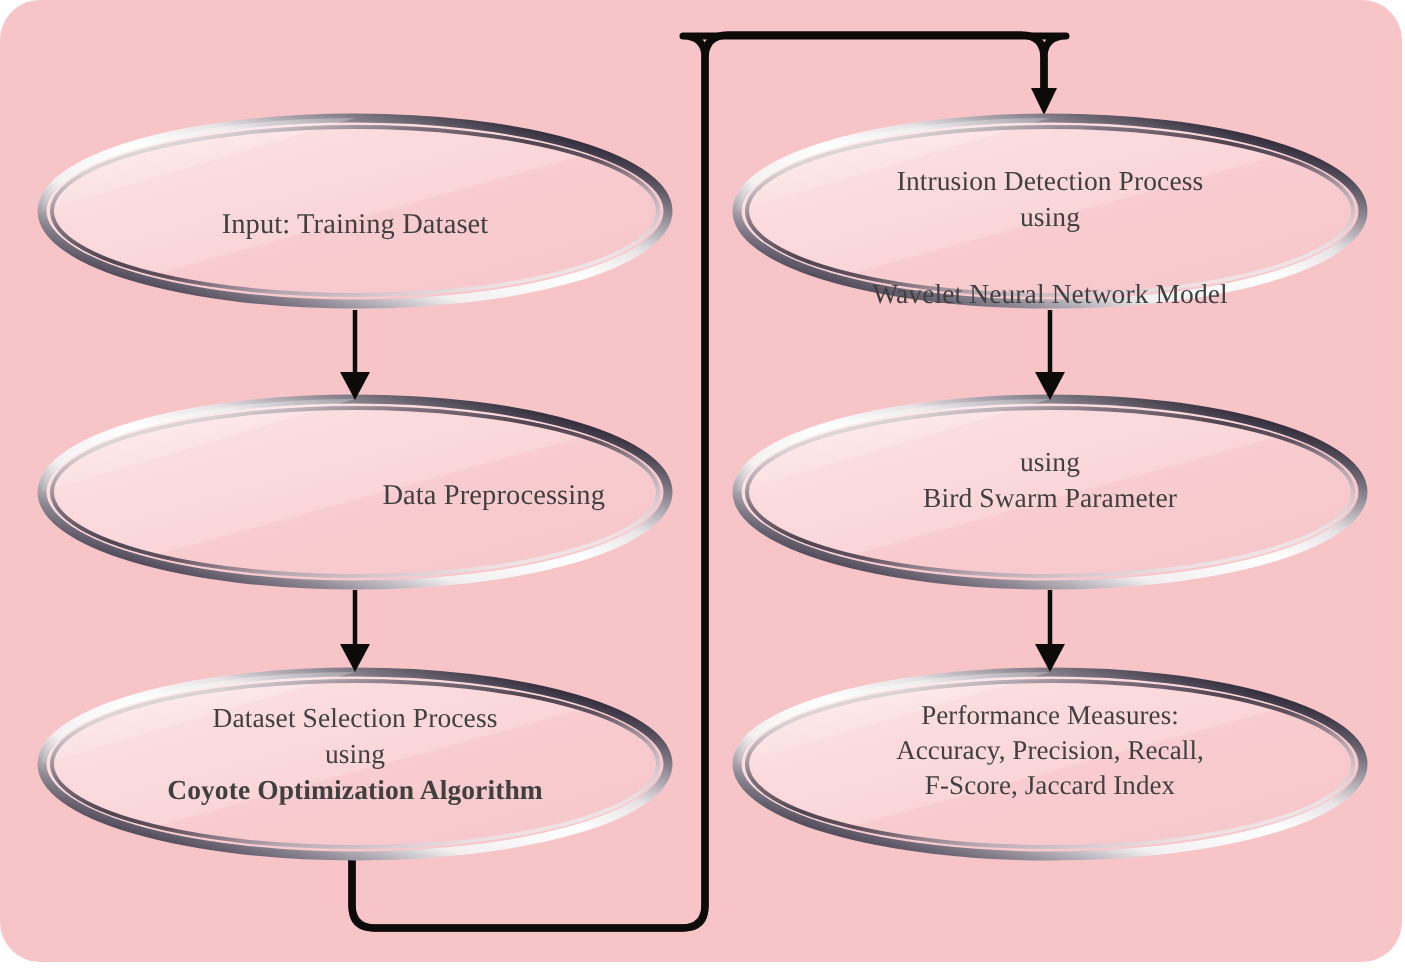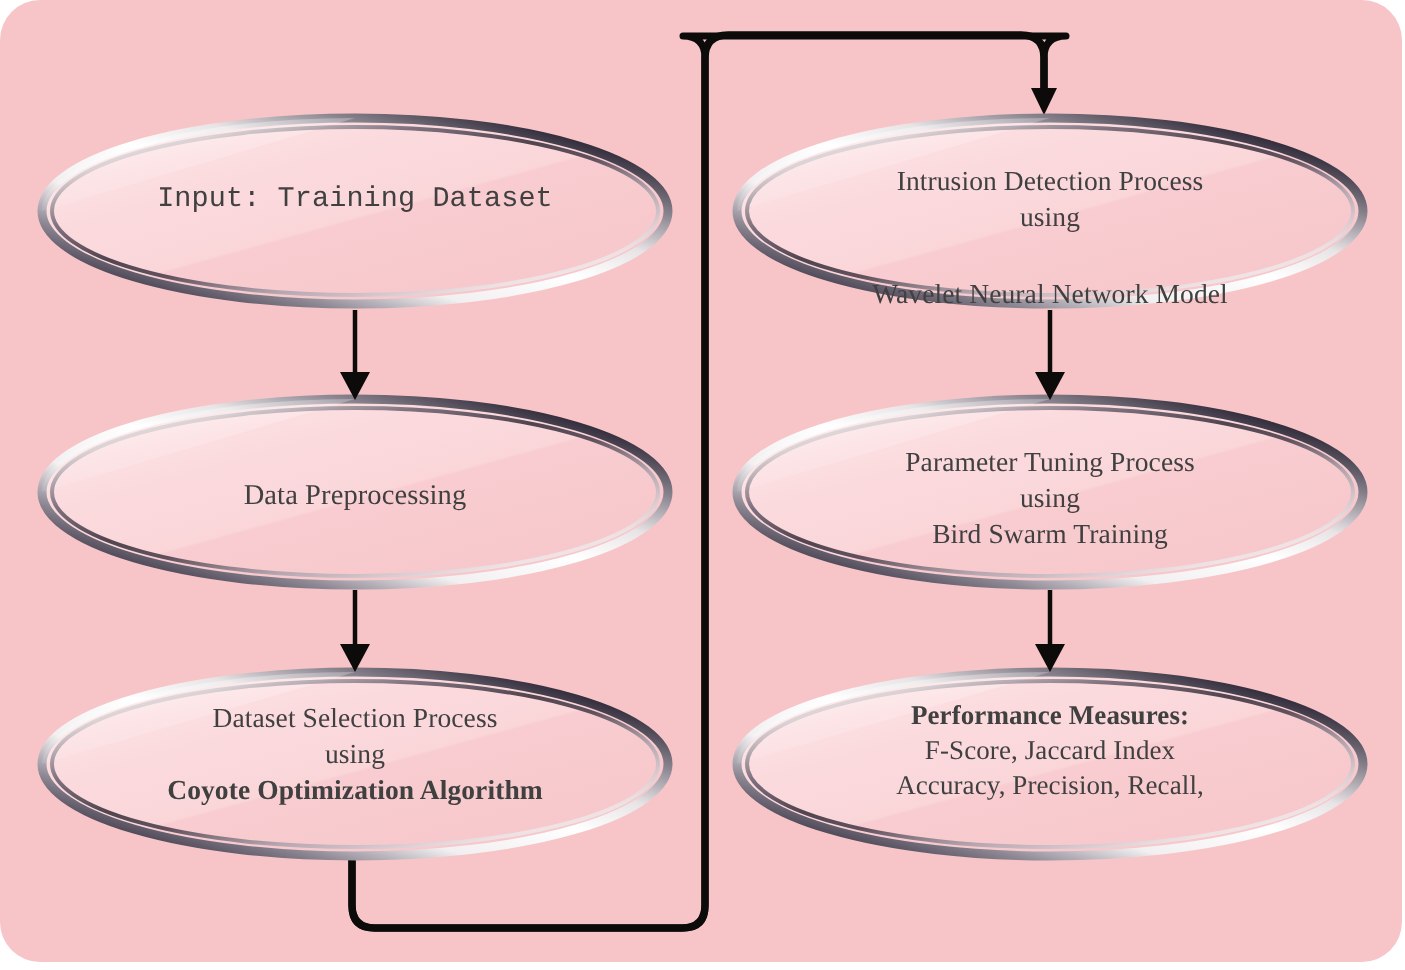--- a/index.html
+++ b/index.html
@@ -37,21 +37,21 @@
     position: absolute;
     text-align: center;
     color: #404040;
     line-height: 1.30;
     letter-spacing: 0.1px;
     white-space: pre-line;
     pointer-events: none;
     text-rendering: geometricPrecision;
   }
   .node-label .hdr {
-    font-weight: bold;
+    font-weight: normal;
     display: block;
   }
   .n-single { font-size: 28.5px; }
   .n-multi  { font-size: 27.5px; }
   .n-perf   { font-size: 27px; }
 </style>
 </head>
 <body>
 
 <div id="canvas">
@@ -173,25 +173,25 @@
       <line x1="1050" y1="310" x2="1050" y2="378" stroke="#0d0a0a" stroke-width="4.5"></line>
       <path d="M 1035 372 L 1065 372 L 1050 400 Z" fill="#0d0a0a"></path>
     </g>
 
     <g>
       <line x1="1050" y1="590" x2="1050" y2="650" stroke="#0d0a0a" stroke-width="4.5"></line>
       <path d="M 1035 644 L 1065 644 L 1050 672 Z" fill="#0d0a0a"></path>
     </g>
   </svg>
 
-  <div class="node-label n-single" style="left:105px; top:180px; width:500px;font-family:Liberation Mono, monospace;"><span style="display: block;">Input: Training Dataset</span></div>
+  <div class="node-label n-single" style="left:105px; top:206px; width:500px;"><span style="display: block;">Input: Training Dataset</span></div>
 
-  <div class="node-label n-single" style="left:105px; top:477px; width:500px;"><span style="display: block;">Data Preprocessing</span></div>
+  <div class="node-label n-single" style="left:105px; top:477px; width:500px;text-align:right;"><span style="display: block;">Data Preprocessing</span></div>
 
   <div class="node-label n-multi" style="left:75px; top:700px; width:560px;"><span style="display: block;">Dataset Selection Process</span><span style="display: block;">using</span><span style="display: block; font-weight: bold;">Coyote Optimization Algorithm</span></div>
 
   <div class="node-label n-multi" style="left:770px; top:163px; width:560px;"><span style="display: block;">Intrusion Detection Process</span><span style="display: block;">using</span><span style="display: block; margin-top: 41px;">Wavelet Neural Network Model</span></div>
 
-  <div class="node-label n-multi" style="left:770px; top:444px; width:560px;"><span style="display: block;">Parameter Tuning Process</span><span style="display: block;">using</span><span style="display: block;">Bird Swarm Training</span></div>
+  <div class="node-label n-multi" style="left:770px; top:444px; width:560px;"><span style="display: block;">using</span><span style="display: block;">Bird Swarm Parameter</span></div>
 
-  <div class="node-label n-perf" style="left:780px; top:698px; width:540px;"><span class="hdr">Performance Measures:</span><span style="display: block;">F-Score, Jaccard Index</span><span style="display: block;">Accuracy, Precision, Recall,</span></div>
+  <div class="node-label n-perf" style="left:780px; top:698px; width:540px;"><span class="hdr">Performance Measures:</span><span style="display: block;">Accuracy, Precision, Recall,</span><span style="display: block;">F-Score, Jaccard Index</span></div>
 
 </div>
 
 </body></html>

